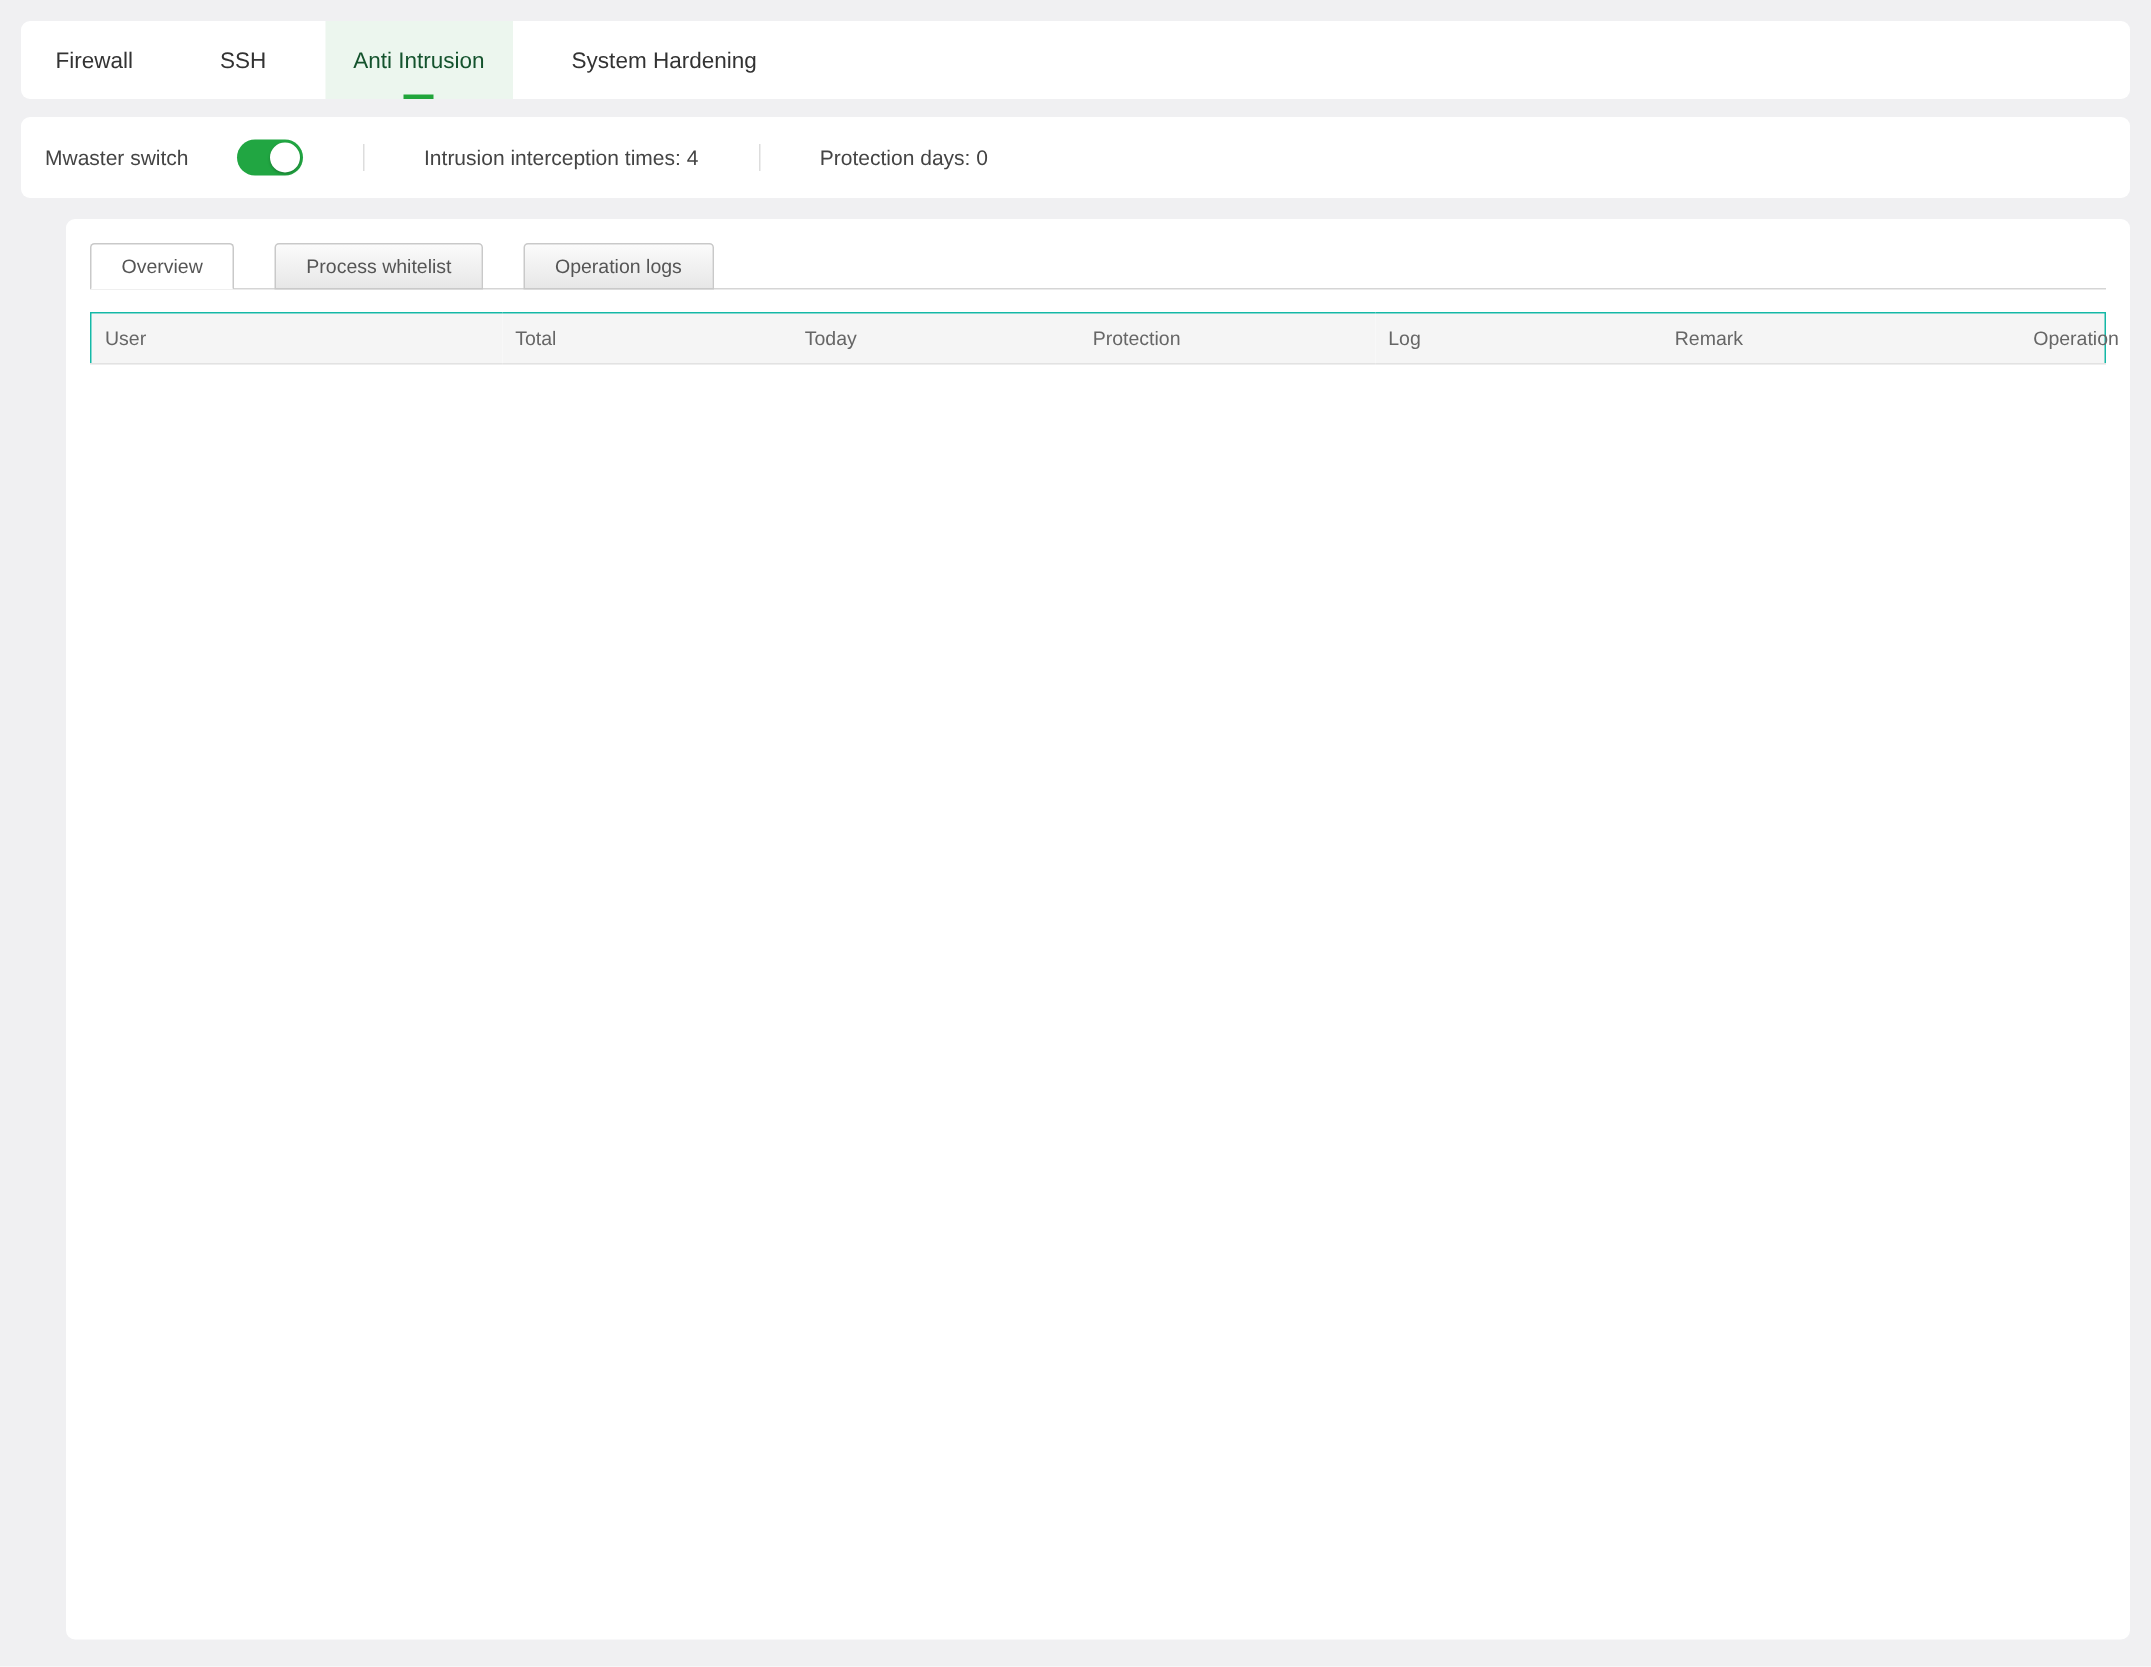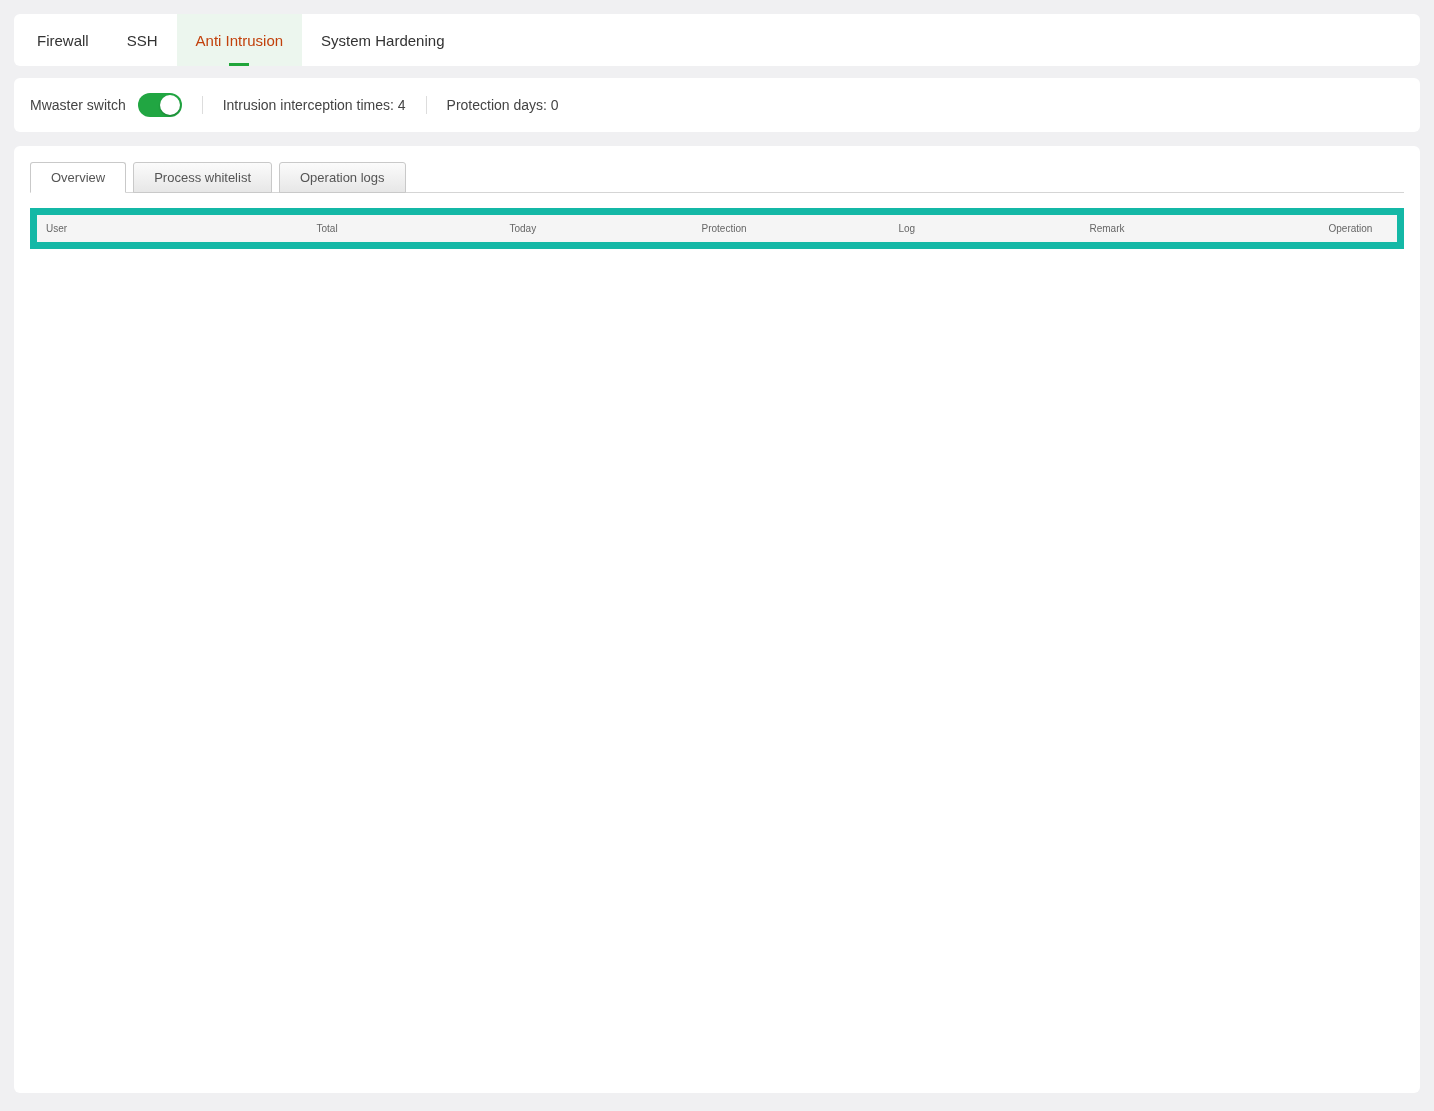--- a/index.html
+++ b/index.html
@@ -1,31 +1,31 @@
 <!DOCTYPE html>
 <html><head>
 <meta charset="utf-8">
 <style>
-  * { margin:0; padding:0; box-sizing:border-box; }
+  * { margin:0; padding:0; box-sizing:border-box;gap:20px; }
   html,body { width:1434px; height:1111px; overflow:hidden; }
   body {
     background:#f0f0f2;
     padding:14px;
     font-family:"Liberation Sans","DejaVu Sans",sans-serif;
     color:#555;
   }
   .panel { background:#fff; border-radius:6px; }
 
   
   .tabbar { height:52px; display:flex; align-items:stretch; padding-left:4px; overflow:hidden; margin-bottom:12px; }
   .main-tab {
     display:flex; align-items:center; padding:0 19px;
     font-size:15px; color:#333; cursor:pointer; position:relative; white-space:nowrap;
   }
-  .main-tab.active { background:#ecf6ee; color:#c2410c; }
+  .main-tab.active { background:#ecf6ee; color:#14532d; }
   .main-tab.active::after {
     content:""; position:absolute; left:50%; transform:translateX(-50%);
     bottom:0; width:20px; height:3px; background:#20a53a;
   }
 
   
   .toolbar { height:54px; display:flex; align-items:center; padding:0 16px; font-size:14px; color:#444; margin-bottom:14px;margin-top:12px; }
   .toolbar .vdiv { width:1px; height:18px; background:#ddd; margin:0 20px; }
 
   
@@ -34,34 +34,34 @@
   .toggle::after {
     content:""; position:absolute; top:1px; width:15px; height:15px; border-radius:50%;
     background:#fff; box-shadow:0 1px 2px rgba(0,0,0,0.25);
   }
   .toggle.on::after  { right:1px; }
   .toggle.master { width:44px; height:24px; border-radius:12px; margin-left:12px; }
   .toggle.master::after { width:20px; height:20px; top:2px; }
   .toggle.master.on::after { right:2px; }
 
   
-  .content { padding:16px 16px 15px 16px; min-height:947px; }
+  .content { padding:16px 16px 15px 16px; min-height:947px;margin-left:30px; }
 
   
   .subtabs { display:flex; align-items:flex-end; border-bottom:1px solid #d5d5d5; }
   .subtab {
     height:31px; line-height:29px; padding:0 20px; margin-right:7px; margin-bottom:-1px;
     border:1px solid #c9c9c9; border-radius:3px 3px 0 0;
     background:linear-gradient(#fbfbfb,#e7e7e7);
     font-size:13px; color:#555; cursor:pointer; white-space:nowrap;
   }
   .subtab.active { background:#fff; border-bottom-color:#fff; color:#555; }
 
   
-  table { width:100%; border-collapse:collapse; margin-top:15px; border:7px solid #14b8a6; font-size:10px; table-layout:fixed; }
+  table { width:100%; border-collapse:collapse; margin-top:15px; border:1px solid #14b8a6; font-size:13px; table-layout:fixed; }
   thead th {
     background:#f5f5f5; height:34px; font-weight:normal; color:#666;
     text-align:left; padding-left:9px; border-bottom:1px solid #e2e2e2;
   }
   thead th:last-child { padding-right:9px; padding-left:0; }
 
   
   .notes { margin:20px 0 0 8px; list-style:none; }
   .notes li { font-size:13px; color:#9a9a9a; line-height:24px; padding-left:14px; position:relative; }
   .notes li::before { content:"•"; position:absolute; left:0; top:0; color:#999; }

